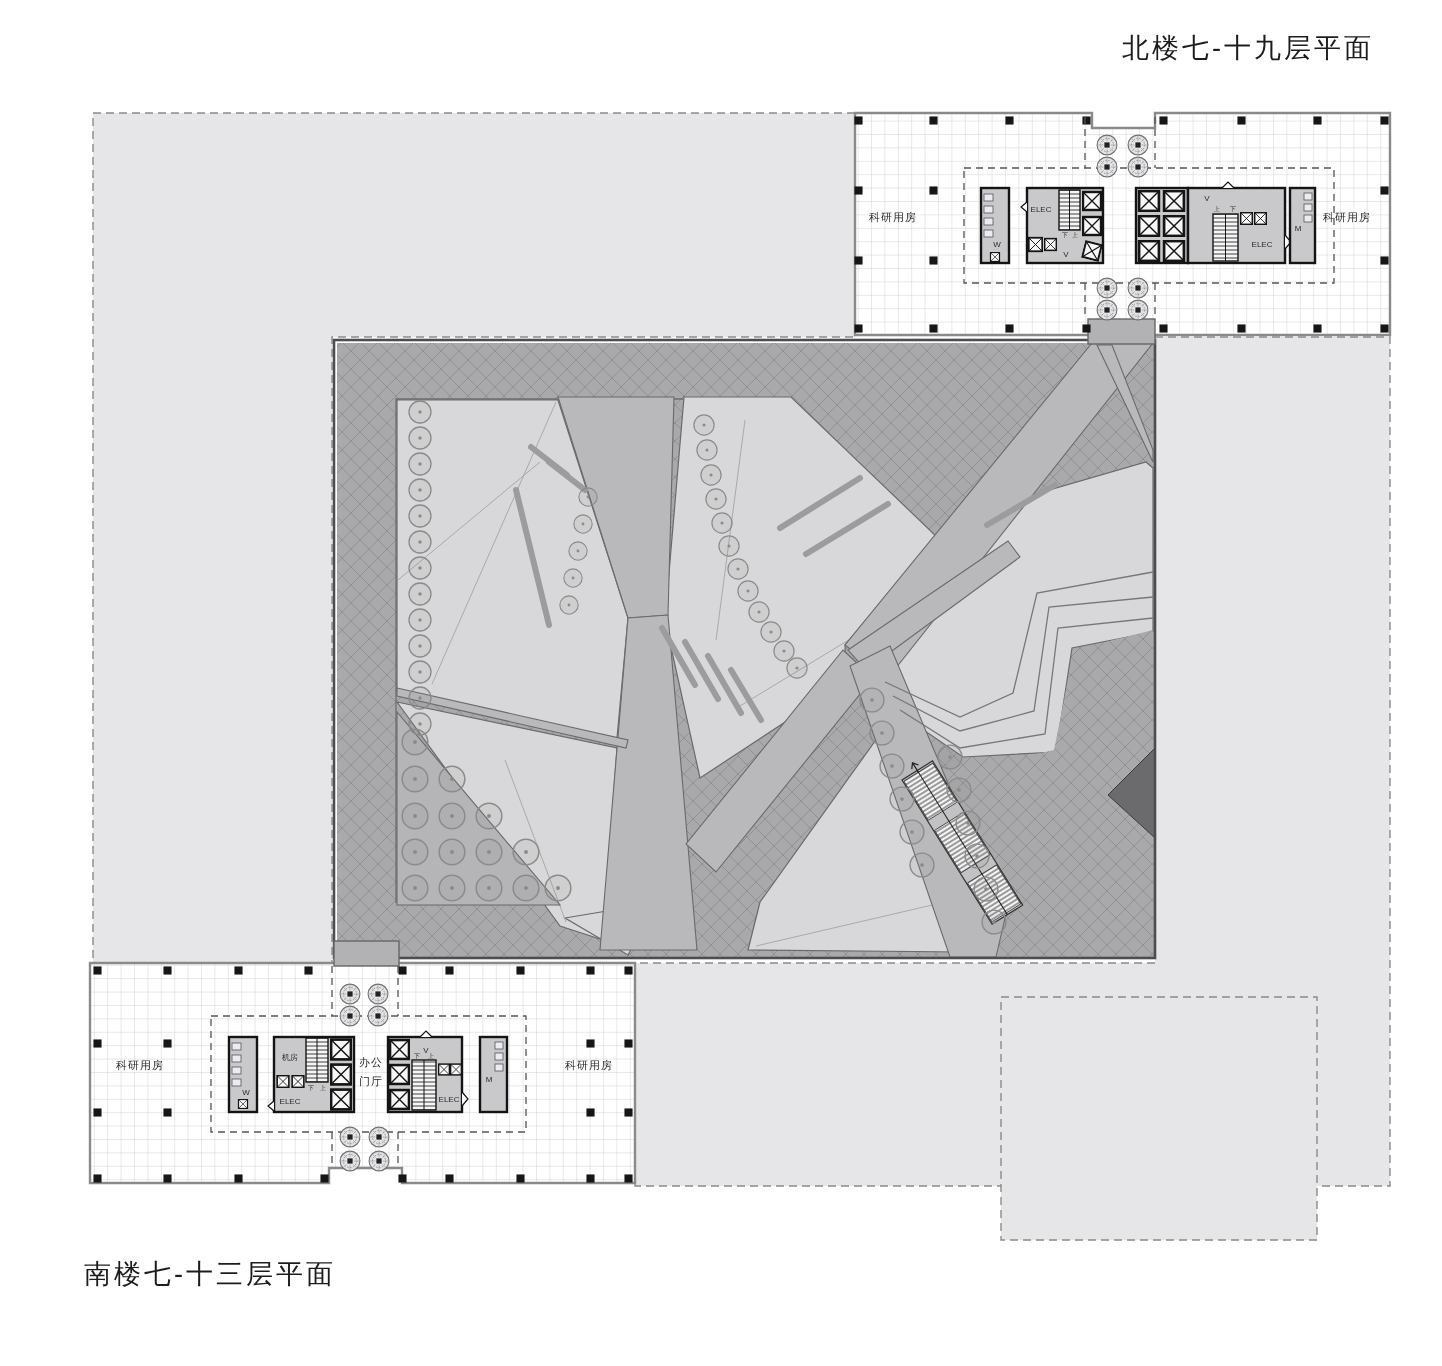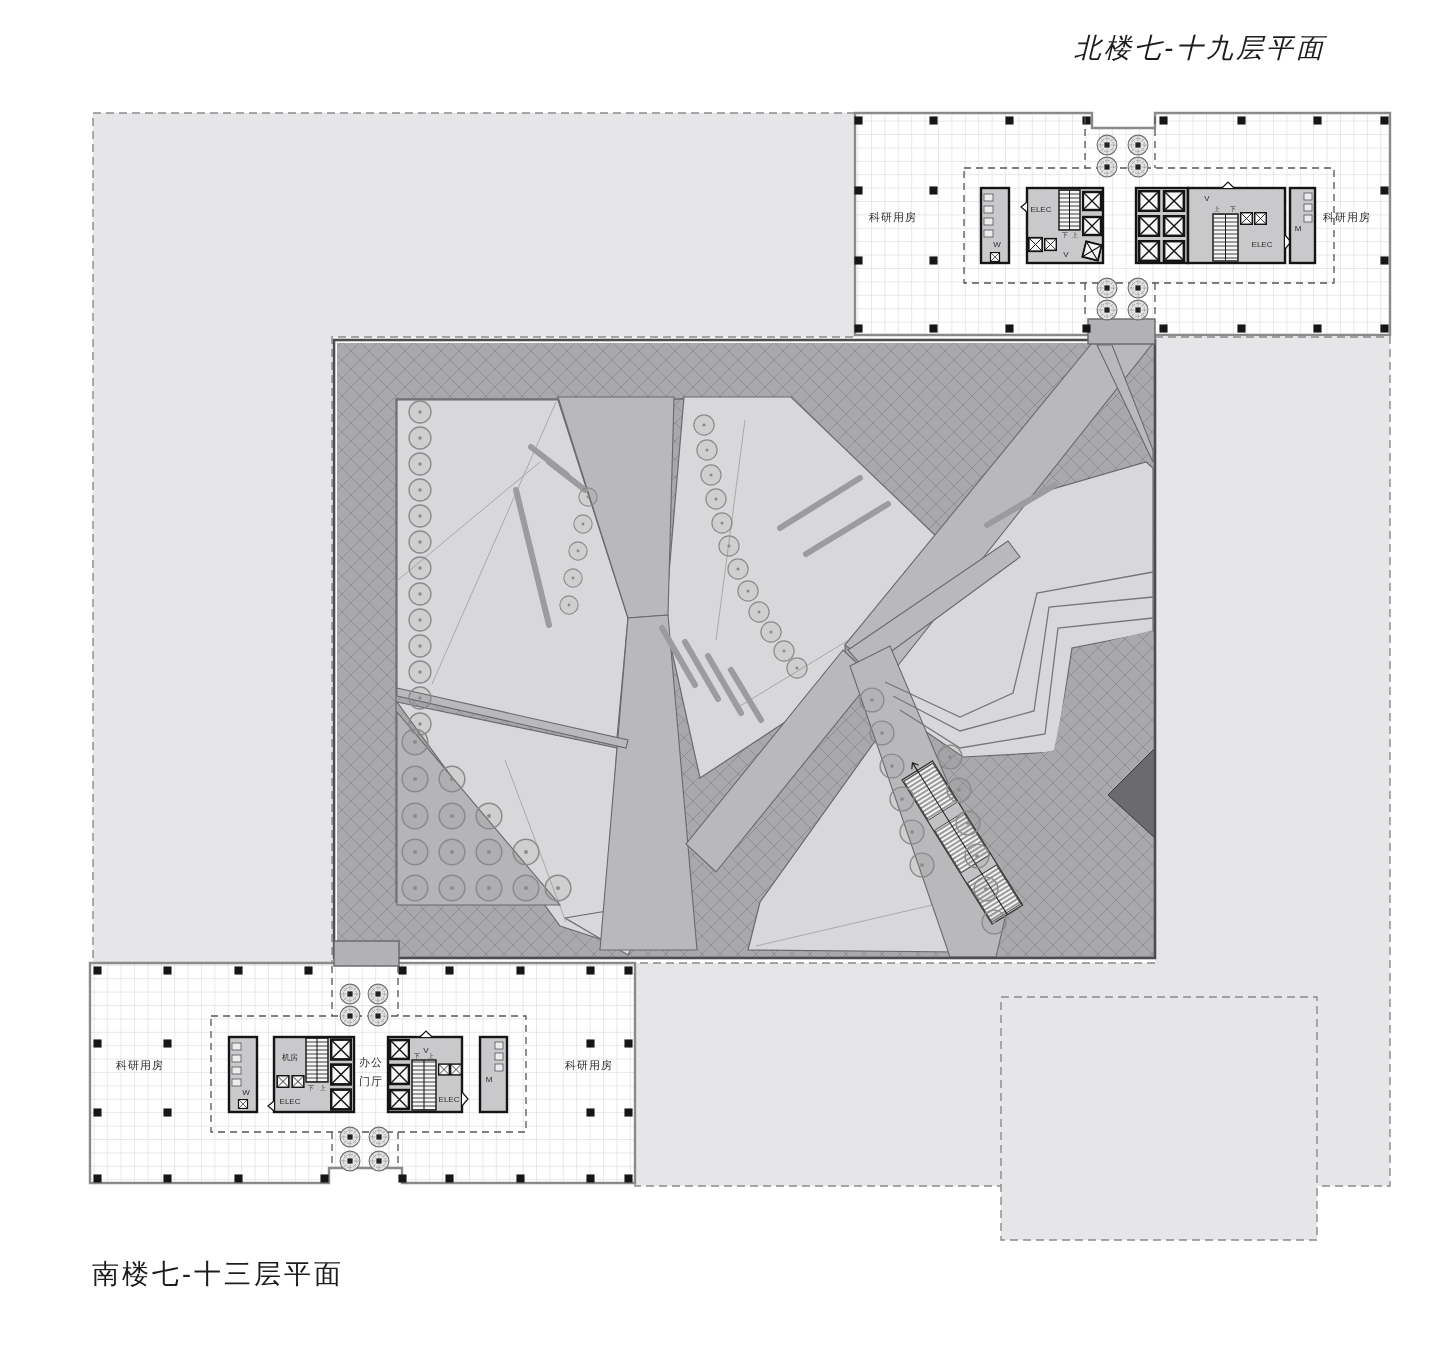--- a/index.html
+++ b/index.html
@@ -1,22 +1,22 @@
 <!DOCTYPE html>
 <html><head>
 <meta charset="utf-8">
 <style>
   html,body{margin:0;padding:0;background:#fff;}
   #stage{position:relative;width:1442px;height:1366px;background:#ffffff;overflow:hidden;
          font-family:"Liberation Sans","DejaVu Sans",sans-serif;}
   #plan-svg{position:absolute;left:0;top:0;}
   .plan-title{position:absolute;color:#1c1c1c;font-size:27px;letter-spacing:3px;font-weight:500;
               font-family:"Liberation Sans","DejaVu Sans",sans-serif;white-space:nowrap;}
-  #title-north{left:1074px;top:30px;font-style:italic;}
-  #title-south{left:92px;top:1256px;text-align:center;}
+  #title-north{left:1122px;top:30px;}
+  #title-south{left:84px;top:1256px;text-align:center;}
   text{font-family:"Liberation Sans","DejaVu Sans",sans-serif;fill:#2b2b2b;}
   .room-label{font-size:11px;letter-spacing:1px;}
   .tiny-label{font-size:8px;}
   .micro-label{font-size:6px;}
   .lobby-label{font-size:11px;letter-spacing:1px;}
 </style>
 </head>
 <body>
 
 <div id="stage">

